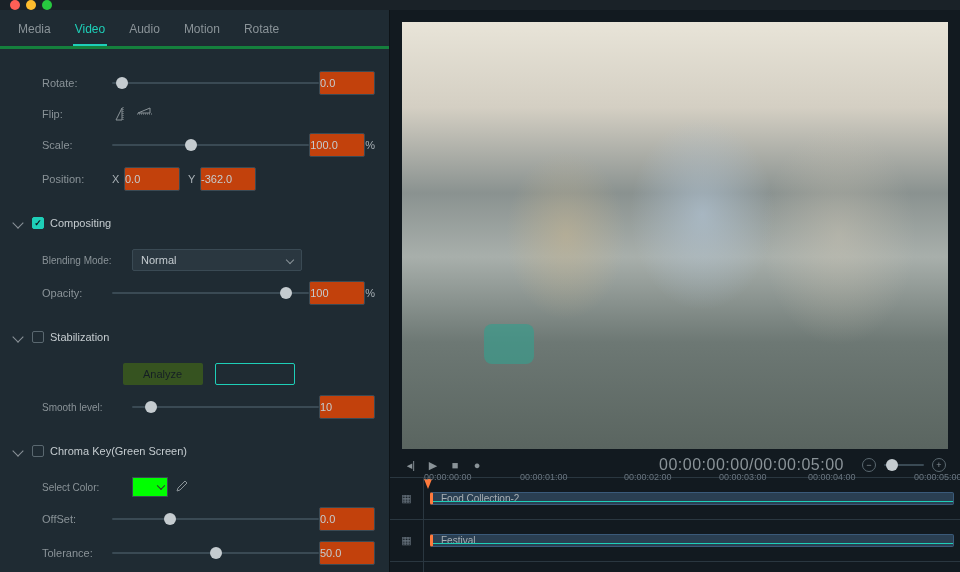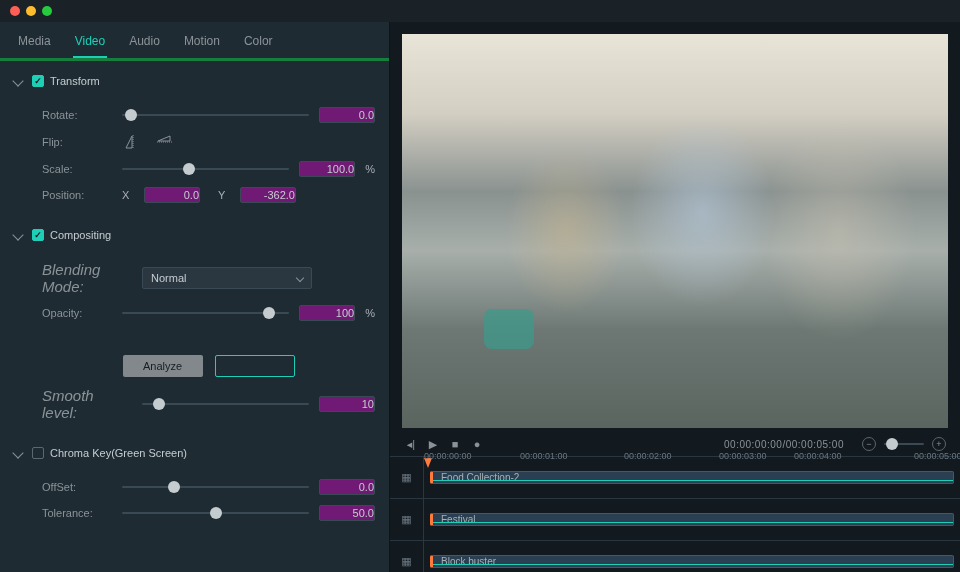--- a/index.html
+++ b/index.html
@@ -17,41 +17,41 @@
 .tab.active { color: #1ecfb8; border-bottom: 2px solid #1ecfb8; }
 .panel-body { flex: 1; overflow-y: auto; padding: 8px 14px; }
 .section { margin-bottom: 6px; }
 .section-header { display: flex; align-items: center; gap: 6px; padding: 6px 0; cursor: pointer; }
 .chev { width: 8px; height: 8px; border-right: 1.5px solid #8a9398; border-bottom: 1.5px solid #8a9398; transform: rotate(45deg); margin-right: 4px; }
 .chk { width: 12px; height: 12px; border: 1px solid #5a6870; border-radius: 2px; display: flex; align-items: center; justify-content: center; }
 .chk.on { background: #1ecfb8; border-color: #1ecfb8; }
 .chk.on::after { content: '✓'; color: #0d1317; font-size: 9px; font-weight: bold; }
 .section-title { font-size: 11px; color: #c5ccd0; }
 .section-body { padding: 4px 0 4px 28px; }
-.row { display: flex; align-items: center; margin: 10px 0; gap: 10px; }
+.row { display: flex; align-items: center; margin: 10px 0; }
 .label { width: 70px; color: #8a9398; font-size: 11px; }
-.label-wide { width: 90px; color: #8a9398; font-size: 15px; font-style: italic; }
+.label-wide { width: 90px; color: #8a9398; font-size: 10px; }
 .slider { flex: 1; height: 2px; background: #3a4a54; position: relative; border-radius: 2px; }
 .slider-thumb { position: absolute; top: 50%; width: 12px; height: 12px; background: #c5ccd0; border-radius: 50%; transform: translate(-50%, -50%); }
-.num-input { width: 56px; height: 16px; background: #701a75; border: 1px solid #3a4a54; color: #c5ccd0; text-align: right; font-size: 11px; border-radius: 2px; }
+.num-input { width: 56px; height: 24px; background: #c2410c; border: 1px solid #3a4a54; color: #c5ccd0; text-align: left; font-size: 11px; border-radius: 2px; }
 .icon-btn { width: 22px; height: 18px; display: flex; align-items: center; justify-content: center; cursor: pointer; color: #8a9398; }
 .select { width: 170px; height: 22px; background: #2a3740; border: 1px solid #3a4a54; color: #c5ccd0; font-size: 11px; padding: 0 8px; display: flex; align-items: center; justify-content: space-between; border-radius: 2px; }
 .select-chev { width: 6px; height: 6px; border-right: 1px solid #8a9398; border-bottom: 1px solid #8a9398; transform: rotate(45deg); }
-.btn-stab { width: 80px; height: 22px; background: #e5e5e5; opacity: 0.5; border: none; color: #0d1317; font-size: 11px; border-radius: 2px; }
+.btn-stab { width: 80px; height: 22px; background: #4d7c0f; opacity: 0.5; border: none; color: #0d1317; font-size: 11px; border-radius: 2px; }
 .btn-stab-outline { width: 80px; height: 22px; background: transparent; border: 1px solid #1ecfb8; border-radius: 2px; }
 .color-swatch { width: 36px; height: 20px; background: #00ff00; border: 1px solid #3a4a54; position: relative; }
 .color-swatch::after { content: ''; position: absolute; right: 3px; top: 50%; width: 5px; height: 5px; border-right: 1px solid #333; border-bottom: 1px solid #333; transform: translateY(-70%) rotate(45deg); }
 .eyedrop { width: 14px; height: 14px; margin-left: 6px; }
 .right-panel { flex: 1; display: flex; flex-direction: column; background: #121a20; }
 .preview { flex: 1; margin: 12px 12px 4px; background: linear-gradient(180deg, #e8e4d8 0%, #d4cfc3 20%, #8a9290 40%, #a8afab 55%, #6d7874 75%, #5a6560 100%); position: relative; overflow: hidden; }
 .preview::before { content: ''; position: absolute; inset: 0; background: radial-gradient(ellipse 120px 160px at 55% 45%, rgba(180,200,220,0.6) 0%, transparent 60%), radial-gradient(ellipse 100px 140px at 30% 50%, rgba(200,180,140,0.5) 0%, transparent 60%), radial-gradient(ellipse 140px 200px at 80% 50%, rgba(210,200,180,0.4) 0%, transparent 55%); }
 .preview::after { content: ''; position: absolute; left: 15%; bottom: 20%; width: 50px; height: 40px; background: #3a9b8c; border-radius: 8px; opacity: 0.7; }
 .transport { height: 24px; display: flex; align-items: center; padding: 0 14px; gap: 8px; color: #8a9398; }
 .tbtn { width: 14px; height: 14px; cursor: pointer; display: flex; align-items: center; justify-content: center; }
-.timecode { margin-left: auto; font-size: 10px; color: #8a9398; letter-spacing: 0.5px; }
+.timecode { margin-left: auto; font-size: 16px; color: #8a9398; letter-spacing: 0.5px; }
 .zoom-group { display: flex; align-items: center; gap: 8px; margin-left: 10px; }
 .zoom-btn { width: 14px; height: 14px; border: 1px solid #5a6870; border-radius: 50%; display: flex; align-items: center; justify-content: center; font-size: 9px; cursor: pointer; }
 .timeline { height: 116px; display: flex; flex-direction: column; padding: 0 0 0 0; }
 .ruler { height: 24px; display: flex; align-items: center; position: relative; padding-left: 34px; border-bottom: 1px solid #2a3740; }
 .tick { position: absolute; font-size: 9px; color: #6a7680; }
 .playhead { position: absolute; left: 34px; top: 2px; width: 8px; height: 10px; background: #ff7a3d; clip-path: polygon(0 0, 100% 0, 50% 100%); }
 .tracks { flex: 1; display: flex; flex-direction: column; }
 .track { flex: 1; display: flex; align-items: stretch; border-bottom: 1px solid #2a3740; }
 .track-icon { width: 34px; display: flex; align-items: center; justify-content: center; color: #6a7680; border-right: 1px solid #2a3740; }
 .clip { flex: 1; margin: 14px 6px; background: #2a3f52; border: 1px solid #3a5a7a; border-left: 3px solid #ff7a3d; border-radius: 2px; display: flex; align-items: center; padding: 0 8px; font-size: 10px; color: #a8b0b5; position: relative; }
@@ -68,30 +68,25 @@
     <div class="traffic-light tl-yellow"></div>
     <div class="traffic-light tl-green"></div>
   </div>
   <div class="main">
     <div class="left-panel">
       <div class="tabs">
         <div class="tab">Media</div>
         <div class="tab active">Video</div>
         <div class="tab">Audio</div>
         <div class="tab">Motion</div>
-        <div class="tab">Color</div>
+        <div class="tab">Rotate</div>
       </div>
       <div class="panel-body">
 
         <div class="section">
-          <div class="section-header">
-            <span class="chev"></span>
-            <span class="chk on"></span>
-            <span class="section-title">Transform</span>
-          </div>
           <div class="section-body">
             <div class="row">
               <span class="label">Rotate:</span>
               <div class="slider">
                   <div class="slider-thumb" style="left:5%"></div>
                 </div>
               <input class="num-input" value="0.0" style="">
             </div>
             <div class="row">
               <span class="label">Flip:</span>
@@ -145,20 +140,25 @@
               <div class="slider">
                   <div class="slider-thumb" style="left:88%"></div>
                 </div>
               <input class="num-input" value="100" style="">
               <span>%</span>
             </div>
           </div>
         </div>
 
         <div class="section">
+          <div class="section-header">
+            <span class="chev"></span>
+            <span class="chk"></span>
+            <span class="section-title">Stabilization</span>
+          </div>
           <div class="section-body">
             <div class="row" style="justify-content:center;gap:12px">
               <button class="btn-stab">Analyze</button>
               <button class="btn-stab-outline"></button>
             </div>
             <div class="row">
               <span class="label-wide">Smooth level:</span>
               <div class="slider">
                   <div class="slider-thumb" style="left:10%"></div>
                 </div>
@@ -167,20 +167,27 @@
           </div>
         </div>
 
         <div class="section">
           <div class="section-header">
             <span class="chev"></span>
             <span class="chk"></span>
             <span class="section-title">Chroma Key(Green Screen)</span>
           </div>
           <div class="section-body">
+            <div class="row">
+              <span class="label-wide">Select Color:</span>
+              <div class="color-swatch"></div>
+              <span class="eyedrop"><svg width="14" height="14" viewBox="0 0 14 14">
+                    <path d="M11 1 L13 3 L6 10 L3 11 L4 8 Z" fill="none" stroke="#8a9398"></path>
+                  </svg></span>
+            </div>
             <div class="row">
               <span class="label">OffSet:</span>
               <div class="slider">
                   <div class="slider-thumb" style="left:28%"></div>
                 </div>
               <input class="num-input" value="0.0" style="">
             </div>
             <div class="row">
               <span class="label">Tolerance:</span>
               <div class="slider">
@@ -210,21 +217,21 @@
           <span class="zoom-btn">+</span>
         </div>
       </div>
       <div class="timeline">
         <div class="ruler">
           <div class="playhead"></div>
           <span class="tick" style="left:34px">00:00:00:00</span>
           <span class="tick" style="left:130px">00:00:01:00</span>
           <span class="tick" style="left:234px">00:00:02:00</span>
           <span class="tick" style="left:329px">00:00:03:00</span>
-          <span class="tick" style="left:404px">00:00:04:00</span>
+          <span class="tick" style="left:418px">00:00:04:00</span>
           <span class="tick" style="left:524px">00:00:05:00</span>
         </div>
         <div class="tracks">
           <div class="track">
             <div class="track-icon">▦</div>
             <div class="clip">Food Collection-2</div>
           </div>
           <div class="track">
             <div class="track-icon">▦</div>
             <div class="clip">Festival</div>

